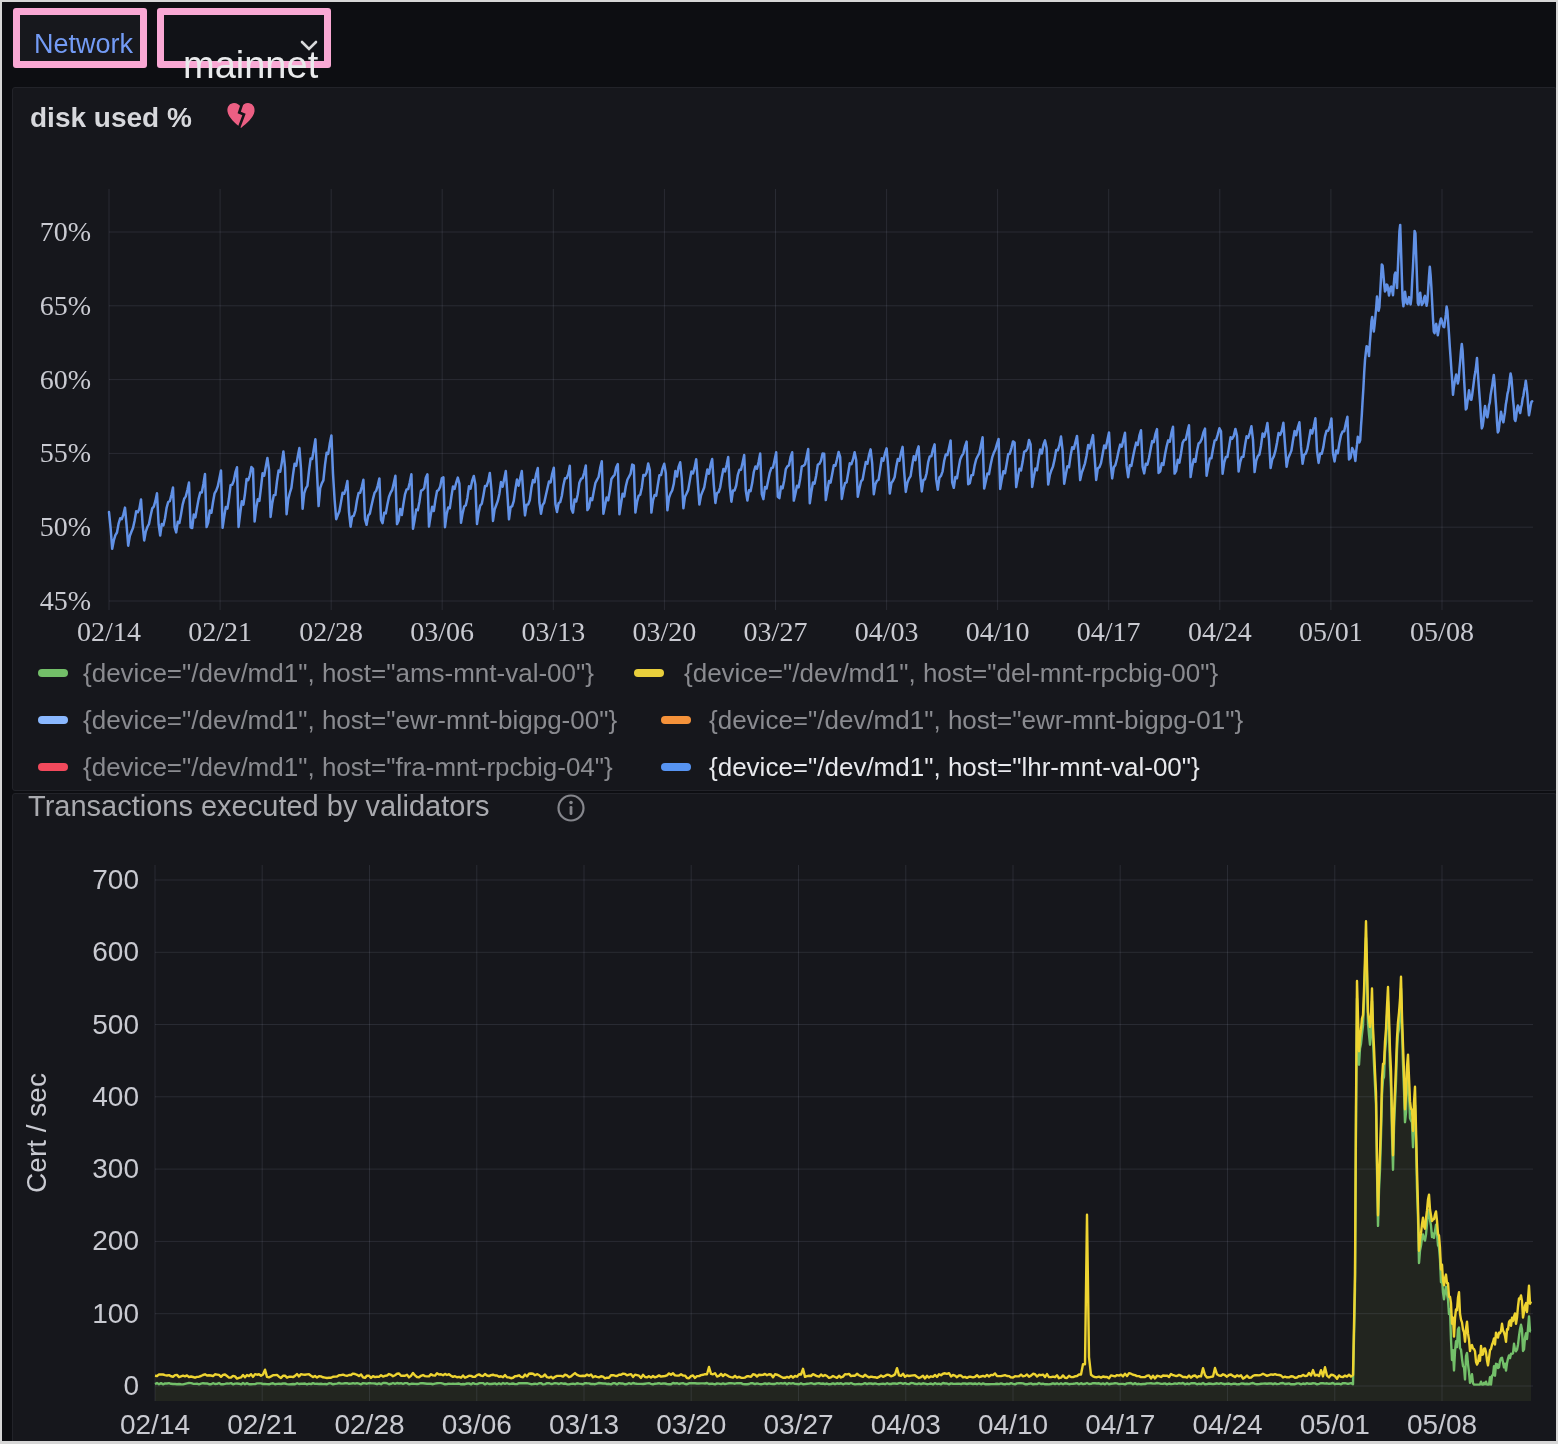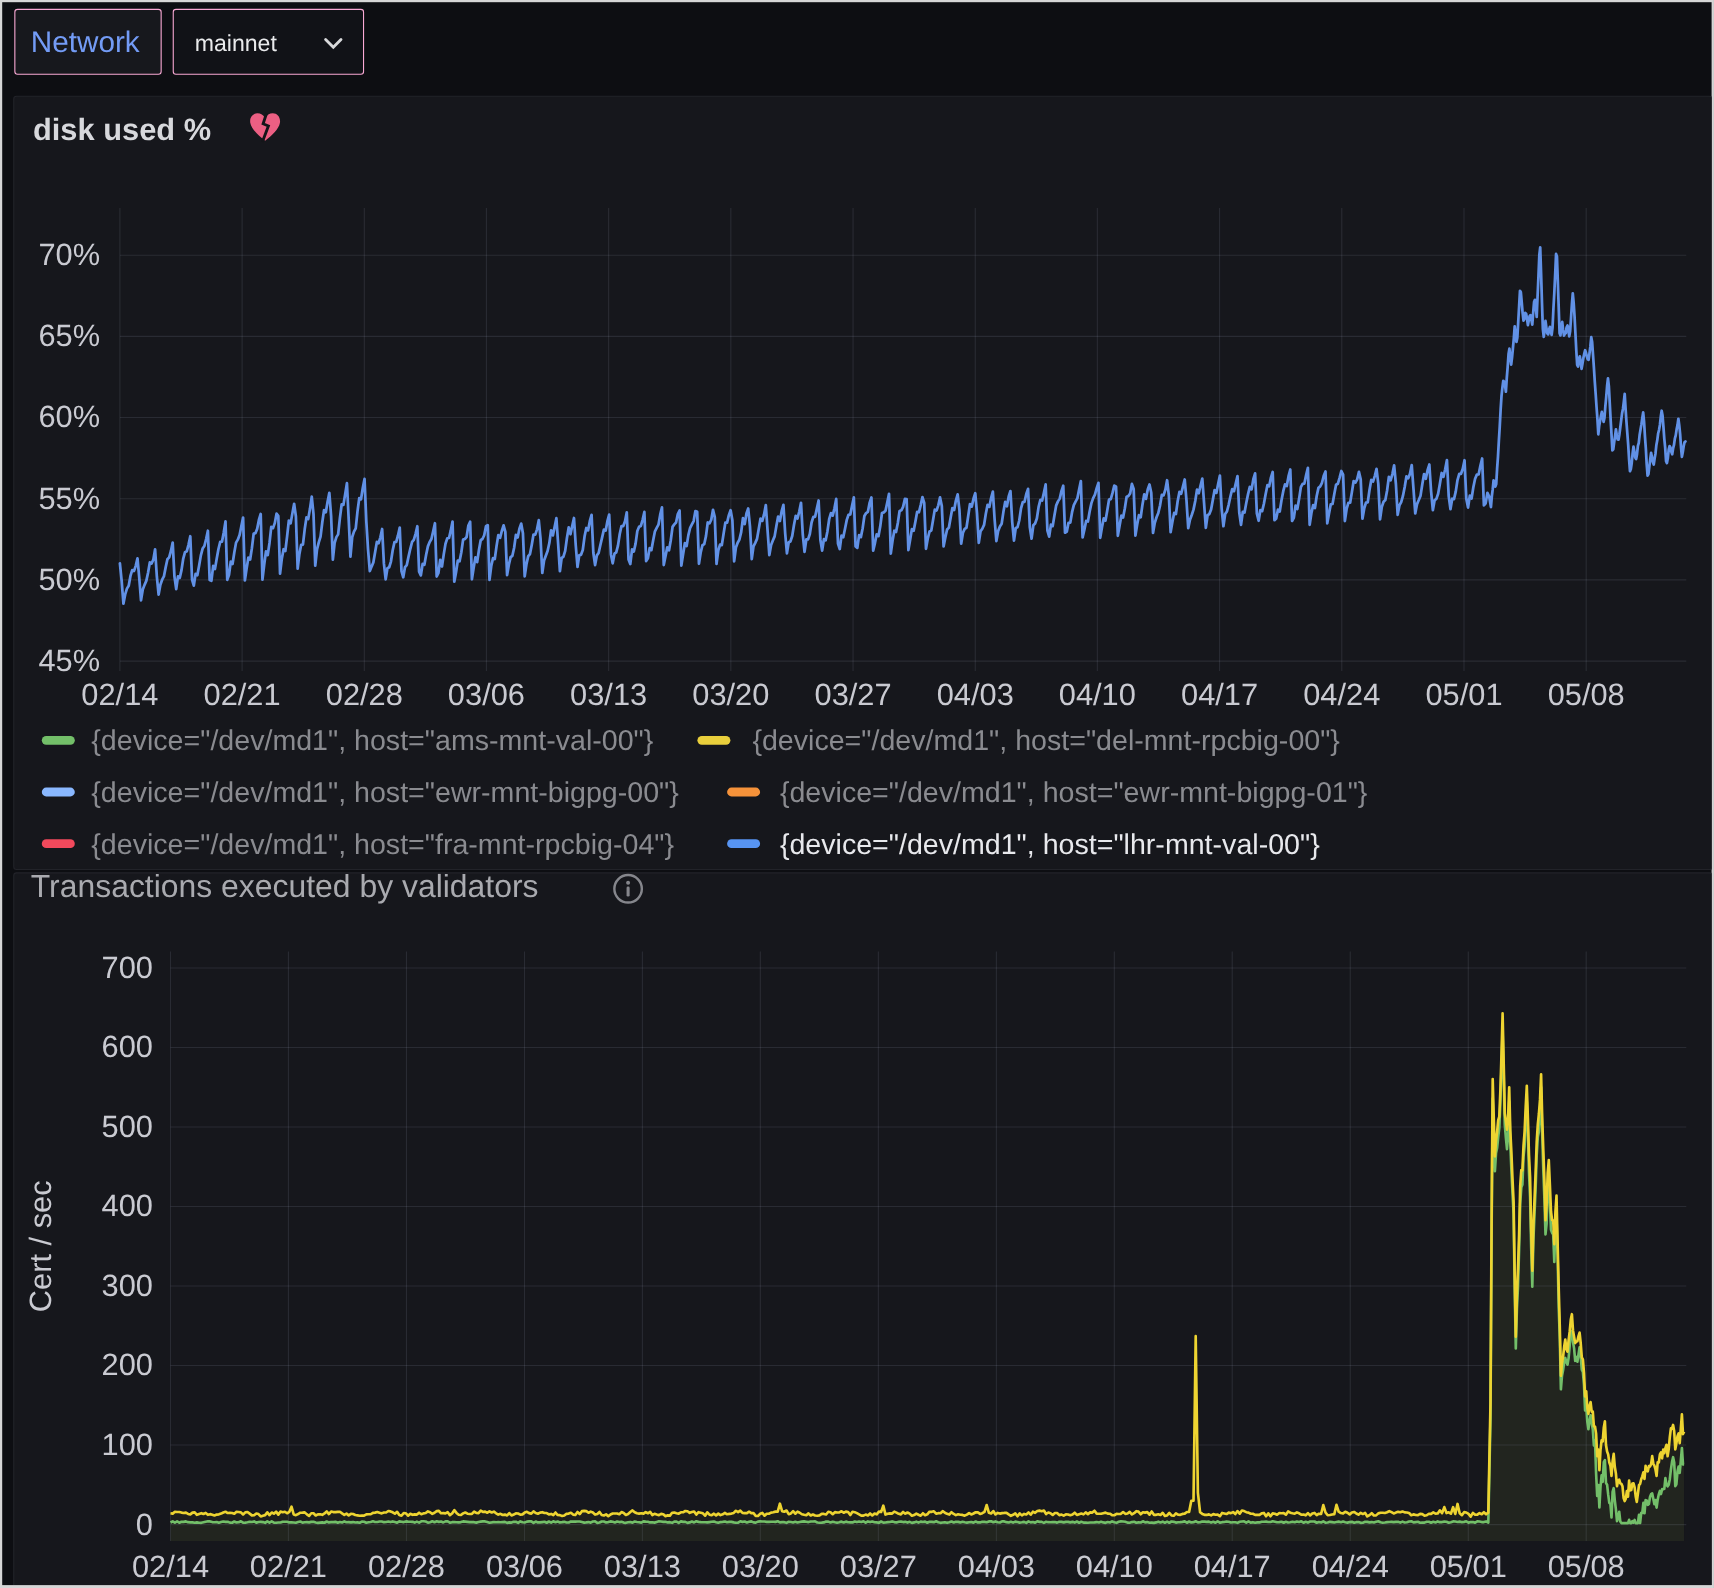--- a/index.html
+++ b/index.html
@@ -1,40 +1,40 @@
 <!DOCTYPE html>
 <html><head><meta charset="utf-8">
 <style>
 * { margin:0; padding:0; box-sizing:border-box; }
 html,body { width:1558px; height:1444px; background:#d6d6d6; overflow:hidden;
   font-family:"Liberation Sans", sans-serif; }
 #app { position:absolute; left:2px; top:2px; width:1554px; height:1439px; background:#0d0e12; overflow:hidden; }
 .panel { position:absolute; left:10px; width:1545px; background:#16171c;
   border:1px solid #222329; border-radius:3px; }
-.vbox { position:absolute; top:6px; height:60px; border:1px solid #f9a8d4; border-radius:3px; }
+.vbox { position:absolute; top:6px; height:60px; border:7px solid #f9a8d4; border-radius:3px; }
 </style></head>
 <body>
 <div id="app">
   <div class="vbox" style="left:11px;width:134px;background:#17181d;">
     <span style="position:absolute;left:14px;top:14px;font-size:27px;font-weight:500;color:#739bf5;">Network</span>
   </div>
   <div class="vbox" style="left:155px;width:174px;background:#111217;">
-    <span style="position:absolute;left:19px;top:19px;font-size:21px;font-weight:400;color:#e9eaec;">mainnet</span>
+    <span style="position:absolute;left:19px;top:29px;font-size:38px;font-weight:400;color:#e9eaec;">mainnet</span>
     <svg width="18" height="12" viewBox="0 0 18 12" style="position:absolute;left:136px;top:25px">
         <path d="M2 2 L9 9 L16 2" stroke="#d8d9db" stroke-width="2.6" fill="none" stroke-linecap="round"></path>
       </svg>
   </div>
 
   <div class="panel" style="top:85px;height:704px;">
     <div style="position:absolute;left:17px;top:14px;font-size:28px;font-weight:700;color:#d7d8dc;">disk used %</div>
     <svg width="30" height="29" viewBox="0 0 30 29" style="position:absolute;left:213px;top:13px">
 <path d="M15 27 C9 22 2.5 16.5 1.5 10.5 C0.8 5.5 4 2 8 2 C11 2 13.5 3.8 15 6.2 C16.5 3.8 19 2 22 2 C26 2 29.2 5.5 28.5 10.5 C27.5 16.5 21 22 15 27 Z" fill="#ec5f83"></path>
 <path d="M16.5 1.5 L13.2 11.5 L18 13.5 L12.5 28" stroke="#141519" stroke-width="2.6" fill="none"></path>
 </svg>
-    <div style="position:absolute;left:0;top:0;"><svg width="1540" height="704" viewBox="0 0 1540 704">
+    <div style="position:absolute;left:0;top:0;font-family:Liberation Serif, serif;"><svg width="1540" height="704" viewBox="0 0 1540 704">
 <line x1="96" y1="144.0" x2="1520" y2="144.0" stroke="rgba(212,228,255,0.10)" stroke-width="1"></line>
 <line x1="96" y1="217.8" x2="1520" y2="217.8" stroke="rgba(212,228,255,0.10)" stroke-width="1"></line>
 <line x1="96" y1="291.6" x2="1520" y2="291.6" stroke="rgba(212,228,255,0.10)" stroke-width="1"></line>
 <line x1="96" y1="365.4" x2="1520" y2="365.4" stroke="rgba(212,228,255,0.10)" stroke-width="1"></line>
 <line x1="96" y1="439.2" x2="1520" y2="439.2" stroke="rgba(212,228,255,0.10)" stroke-width="1"></line>
 <line x1="96" y1="513.0" x2="1520" y2="513.0" stroke="rgba(212,228,255,0.10)" stroke-width="1"></line>
 <line x1="96.0" y1="101" x2="96.0" y2="522" stroke="rgba(212,228,255,0.10)" stroke-width="1"></line>
 <line x1="207.1" y1="101" x2="207.1" y2="522" stroke="rgba(212,228,255,0.10)" stroke-width="1"></line>
 <line x1="318.2" y1="101" x2="318.2" y2="522" stroke="rgba(212,228,255,0.10)" stroke-width="1"></line>
 <line x1="429.2" y1="101" x2="429.2" y2="522" stroke="rgba(212,228,255,0.10)" stroke-width="1"></line>

